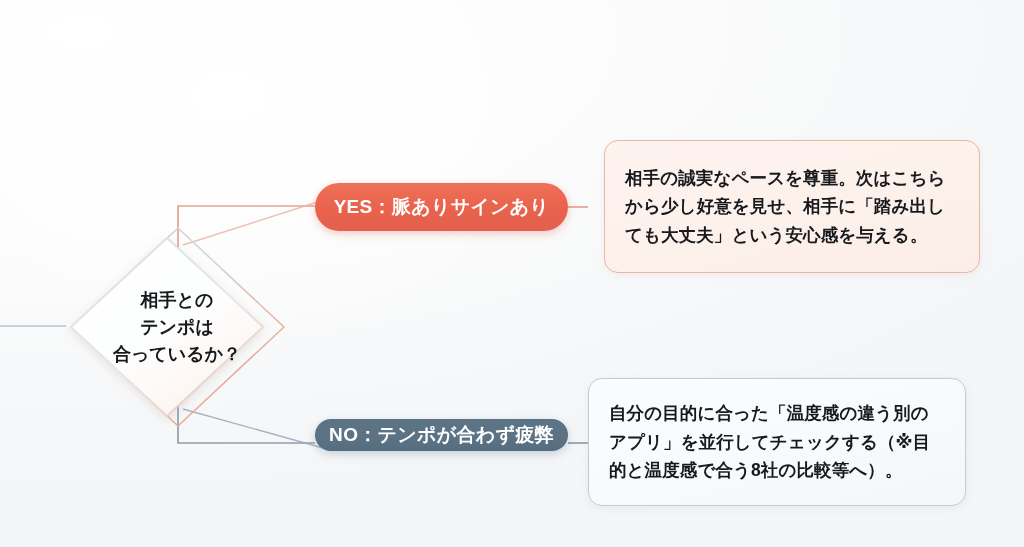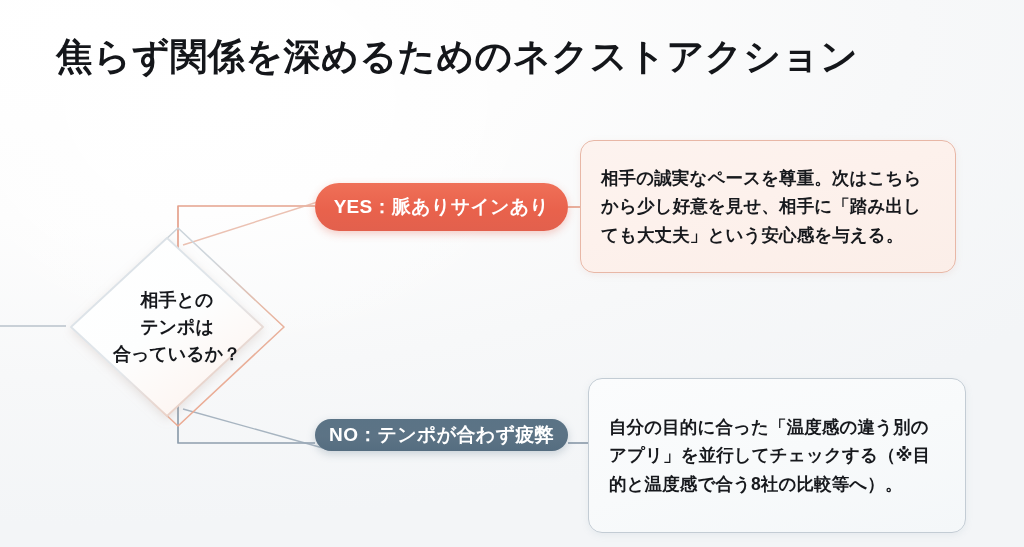--- a/index.html
+++ b/index.html
@@ -126,46 +126,45 @@
     align-items: center;
   }
   .card-text {
     font-size: 17.5px;
     line-height: 1.62;
     font-weight: bold;
     color: #17191d;
     letter-spacing: 0.1px;
   }
   .card-yes {
-    left: 580px;
+    left: 604px;
     top: 140px;
     width: 376px;
     height: 133px;
     border: 1.6px solid #e8b7a6;
     background: linear-gradient(165deg, #fdf3ef 0%, #fdf1ec 45%, #fbeee8 100%);
     padding: 16px 20px;
     box-shadow: 0 2px 7px rgba(210,150,130,0.13);
   }
   .card-no {
     left: 588px;
     top: 378px;
     width: 378px;
-    height: 155px;
+    height: 128px;
     border: 1.6px solid #c3ccd4;
     background: linear-gradient(165deg, #fbfcfd 0%, #f8fafb 50%, #f4f7f9 100%);
     padding: 0 20px;
     box-shadow: 0 2px 7px rgba(140,160,175,0.13);
   }
 </style>
 </head>
 <body>
 
 <div id="slide">
 
-  <div class="title">焦らず関係を深めるためのネクストアクション</div>
 
   <svg class="svg-layer" viewBox="0 0 1024 547" width="1024" height="547" xmlns="http://www.w3.org/2000/svg">
     <defs>
       <linearGradient id="gradDiamondOuter" x1="0.15" y1="0" x2="0.85" y2="1">
         <stop offset="0%" stop-color="#c9d2d9"></stop>
         <stop offset="35%" stop-color="#cfd6dc"></stop>
         <stop offset="62%" stop-color="#e6b9a6"></stop>
         <stop offset="100%" stop-color="#ef9f84"></stop>
       </linearGradient>
       <linearGradient id="gradDiamondInner" x1="0.1" y1="0.05" x2="0.9" y2="0.95">

